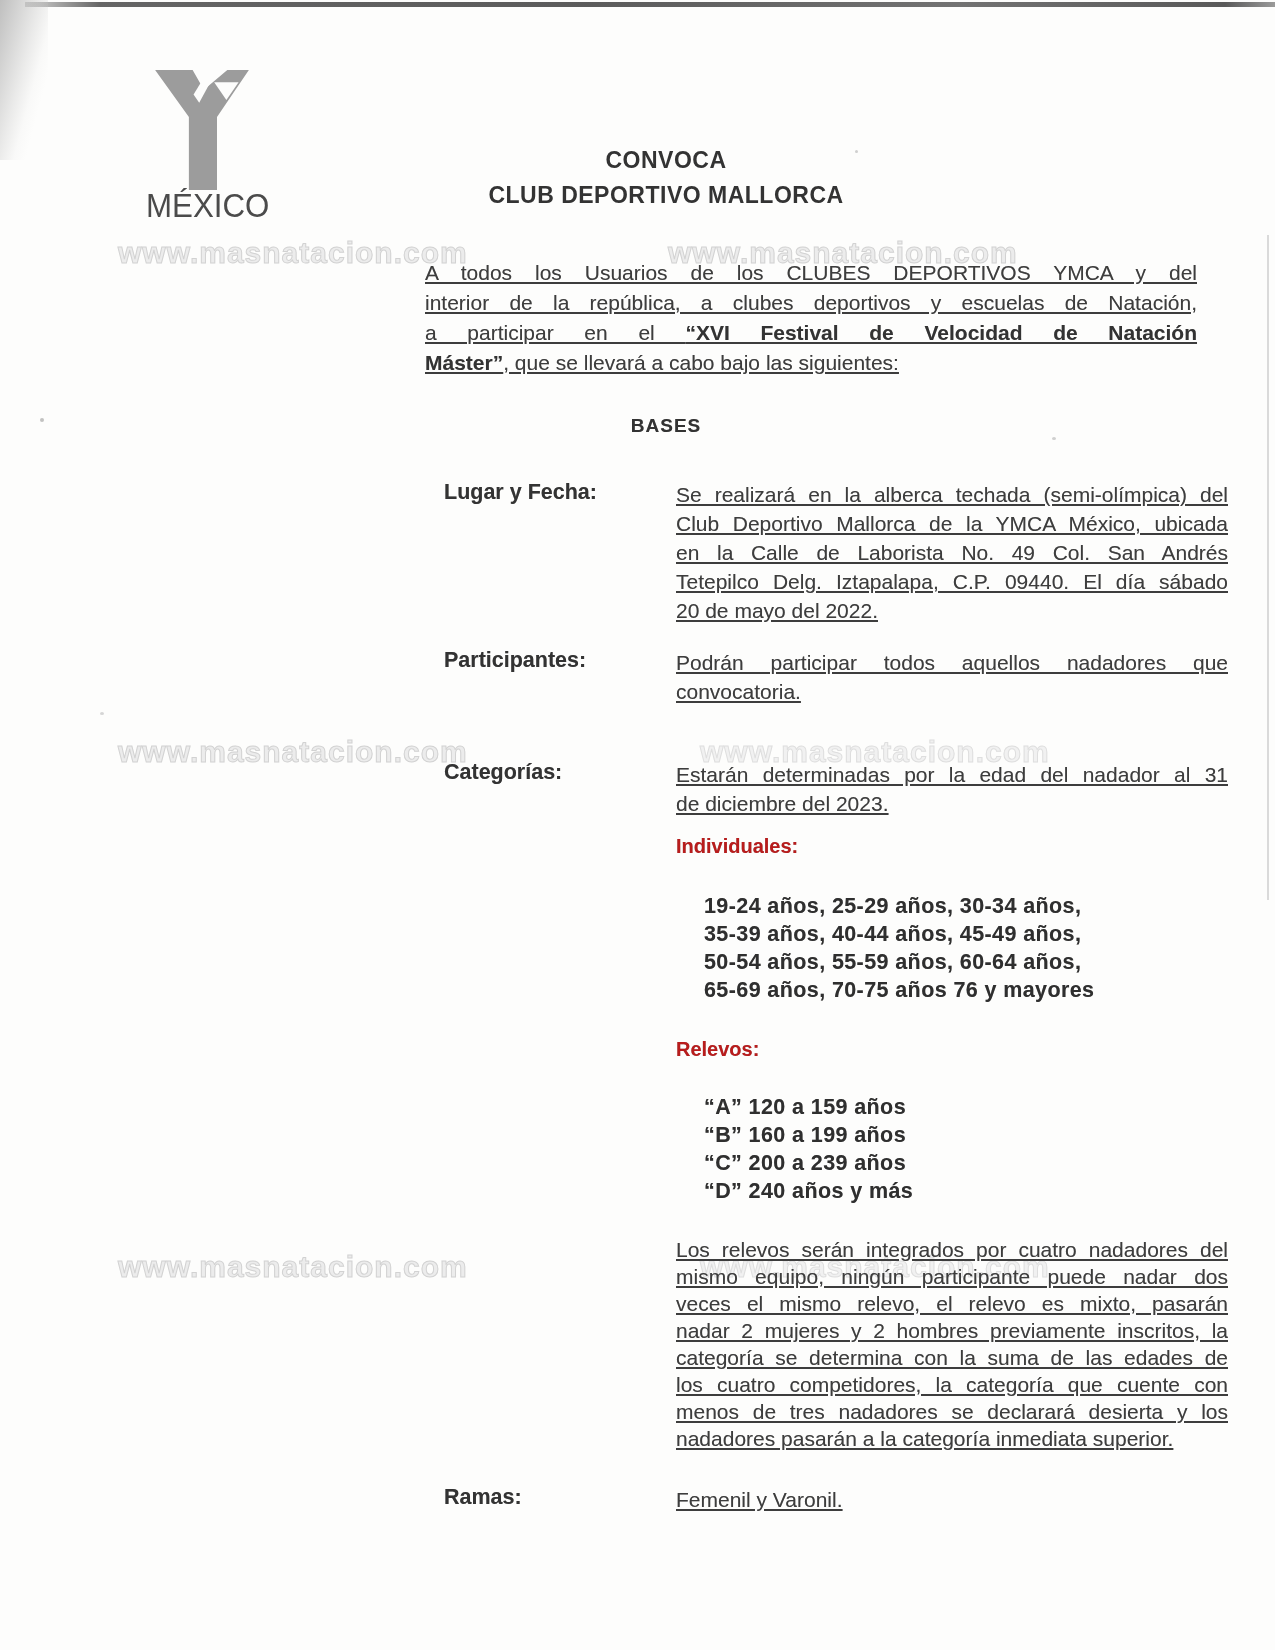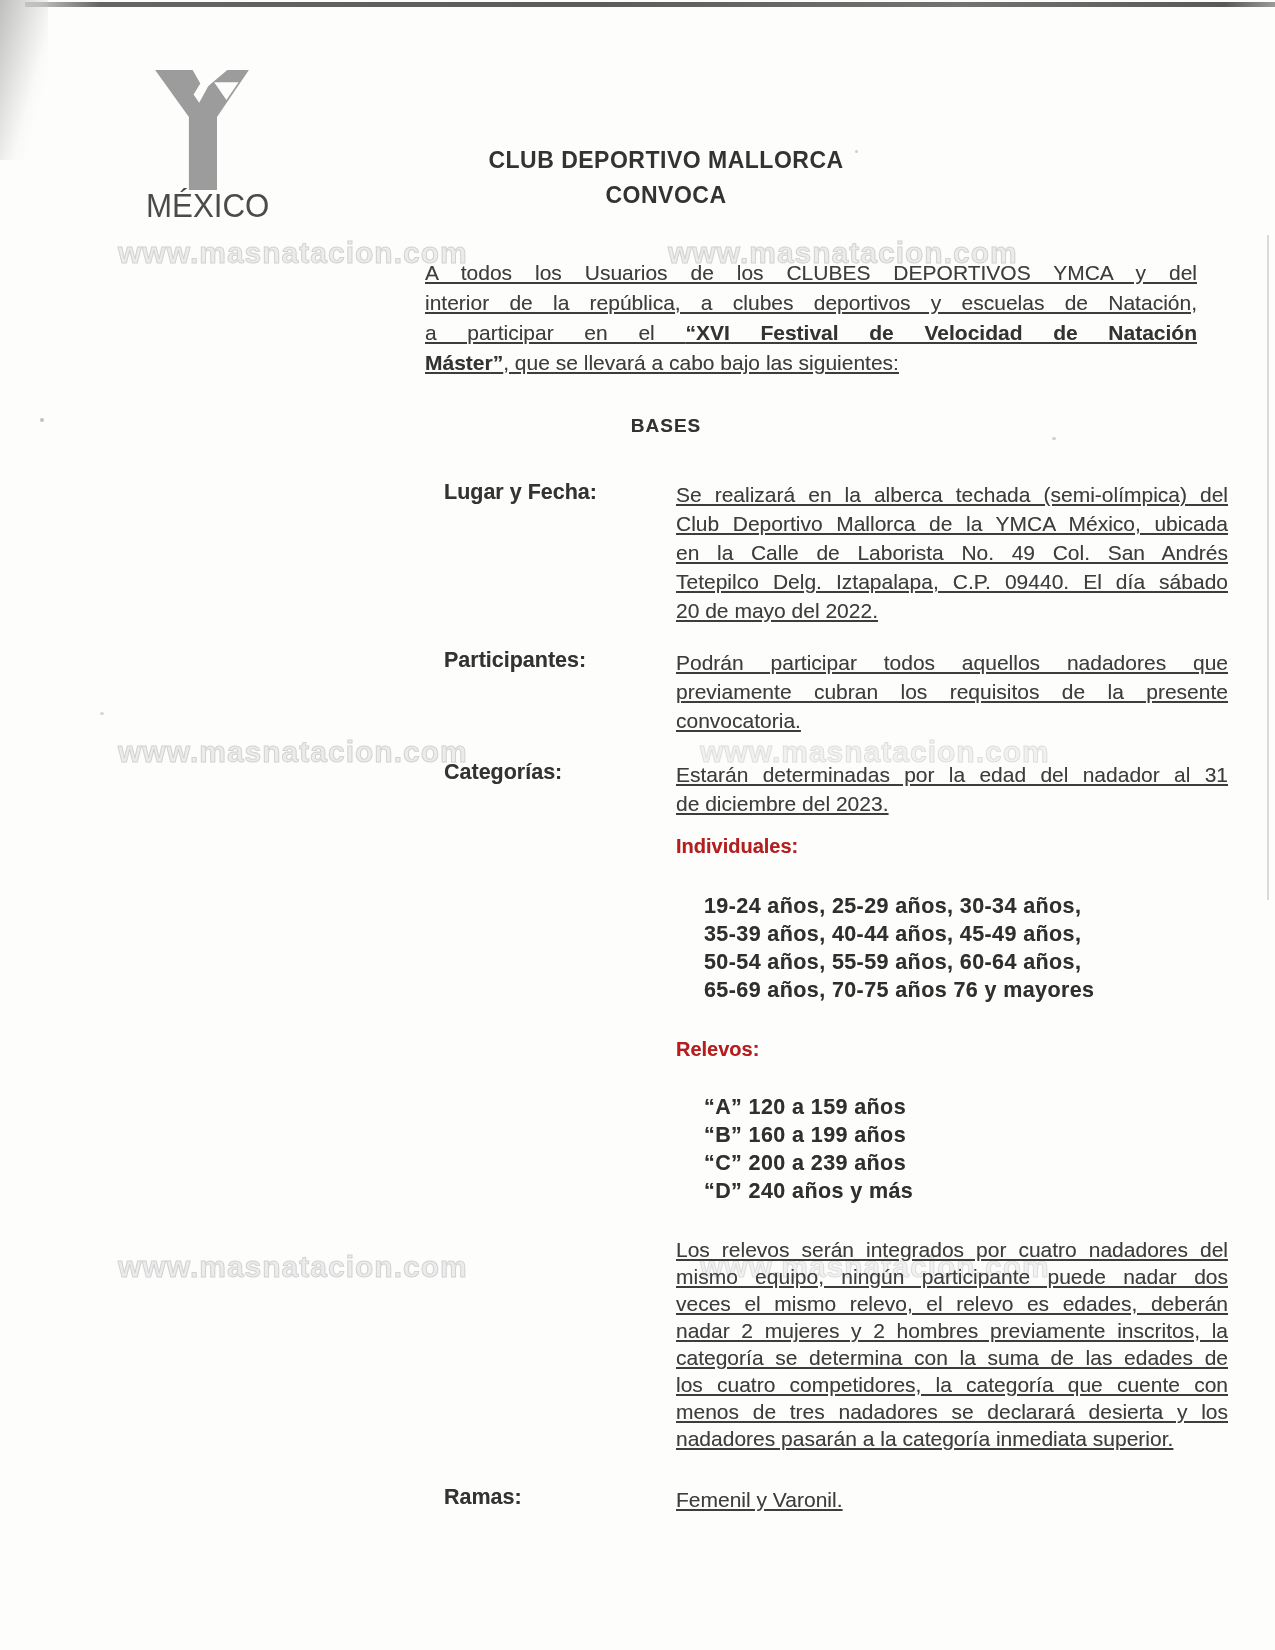--- a/index.html
+++ b/index.html
@@ -100,22 +100,22 @@
     <div class="logo">
       <svg width="94" height="120" viewBox="0 0 100 128">
         <polygon points="0,0 40,0 52,21 77,0 100,0 66,50 66,128 36,128 36,50" fill="#9c9c9c"></polygon>
         <polygon points="57,0 66,0 47,35 41,26" fill="#fdfdfc"></polygon>
         <polygon points="63,13 89,13 76,32" fill="#fdfdfc"></polygon>
       </svg>
     </div>
     <div class="logo-caption">MÉXICO</div>
 
     <div class="doc-title">
+      <div>CONVOCA</div>
       <div>CLUB DEPORTIVO MALLORCA</div>
-      <div>CONVOCA</div>
     </div>
 
     <div class="par" style="left:425px;top:258px;width:772px;line-height:30px">
       <div class="ln">A todos los Usuarios de los CLUBES DEPORTIVOS YMCA y del</div>
       <div class="ln">interior de la república, a clubes deportivos y escuelas de Natación,</div>
       <div class="ln"><span>a participar en el </span><span class="b">“XVI Festival de Velocidad de Natación</span></div>
       <div class="ln-last"><span class="b">Máster”</span><span>, que se llevará a cabo bajo las siguientes:</span></div>
     </div>
 
     <div class="bases">BASES</div>
@@ -125,21 +125,20 @@
       <div class="ln">Se realizará en la alberca techada (semi-olímpica) del</div>
       <div class="ln">Club Deportivo Mallorca de la YMCA México, ubicada</div>
       <div class="ln">en la Calle de Laborista No. 49 Col. San Andrés</div>
       <div class="ln">Tetepilco Delg. Iztapalapa, C.P. 09440. El día sábado</div>
       <div class="ln-last">20 de mayo del 2022.</div>
     </div>
 
     <div class="sec-label" style="top:648px">Participantes:</div>
     <div class="par" style="left:676px;top:648px;width:552px;line-height:29px">
       <div class="ln">Podrán participar todos aquellos nadadores que</div>
-      <div class="ln">previamente cubran los requisitos de la presente</div>
       <div class="ln-last">convocatoria.</div>
     </div>
 
     <div class="sec-label" style="top:760px">Categorías:</div>
     <div class="par" style="left:676px;top:760px;width:552px;line-height:29px">
       <div class="ln">Estarán determinadas por la edad del nadador al 31</div>
       <div class="ln-last">de diciembre del 2023.</div>
     </div>
 
     <div class="sub-head" style="top:835px">Individuales:</div>
@@ -154,21 +153,21 @@
     <div class="bold-lines" style="top:1093px">
       <div>“A” 120 a 159 años</div>
       <div>“B” 160 a 199 años</div>
       <div>“C” 200 a 239 años</div>
       <div>“D” 240 años y más</div>
     </div>
 
     <div class="par" style="left:676px;top:1236px;width:552px;line-height:27px">
       <div class="ln">Los relevos serán integrados por cuatro nadadores del</div>
       <div class="ln">mismo equipo, ningún participante puede nadar dos</div>
-      <div class="ln">veces el mismo relevo, el relevo es edades, deberán</div>
+      <div class="ln">veces el mismo relevo, el relevo es mixto, pasarán</div>
       <div class="ln">nadar 2 mujeres y 2 hombres previamente inscritos, la</div>
       <div class="ln">categoría se determina con la suma de las edades de</div>
       <div class="ln">los cuatro competidores, la categoría que cuente con</div>
       <div class="ln">menos de tres nadadores se declarará desierta y los</div>
       <div class="ln-last">nadadores pasarán a la categoría inmediata superior.</div>
     </div>
 
     <div class="sec-label" style="top:1485px">Ramas:</div>
     <div class="par" style="left:676px;top:1485px;width:552px;line-height:29px">
       <div class="ln-last">Femenil y Varonil.</div>

